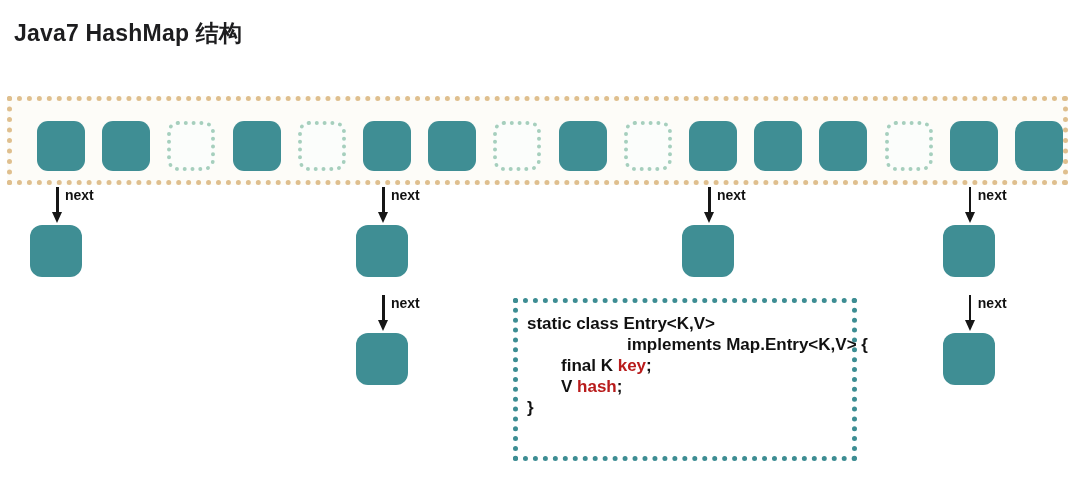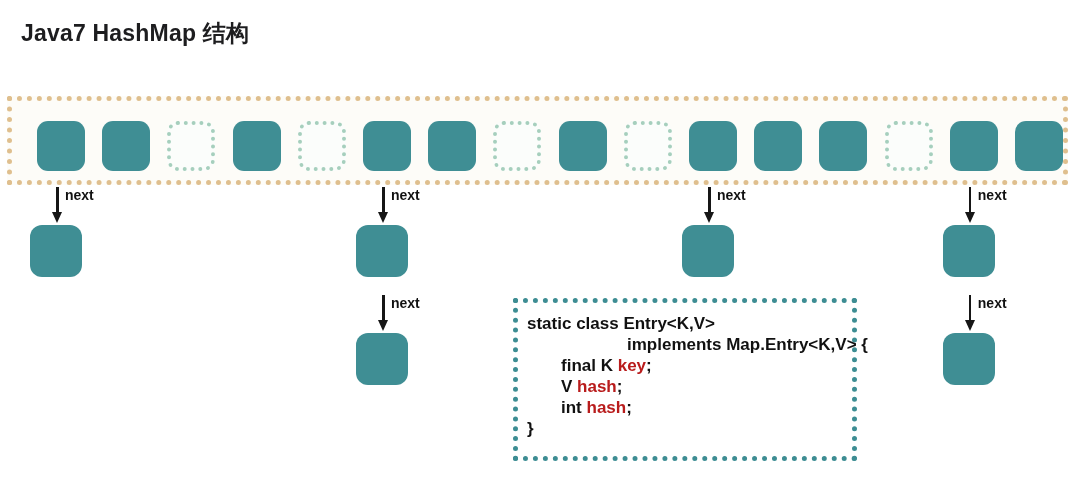--- a/index.html
+++ b/index.html
@@ -24,21 +24,20 @@
   
   #page-title {
     position: absolute;
     left: 14px;
     top: 18px;
     font-size: 23px;
     font-weight: bold;
     color: #1d1d1f;
     letter-spacing: 0.2px;
     white-space: nowrap;
-    margin-left: 7px;
   }
 
   
   #bucket-array {
     position: absolute;
     left: 7px;
     top: 96px;
     width: 1061px;
     height: 89px;
     box-sizing: border-box;
@@ -194,17 +193,16 @@
         <div class="label">next</div>
       </div>
       <div class="chain-node" style="left: 942.8px; top: 333px;"></div>
     </div>
 
   <div id="entry-code-box">
       <div class="code-line"><span>static class Entry&lt;K,V&gt;</span></div>
       <div class="code-line indent2"><span>implements Map.Entry&lt;K,V&gt; {</span></div>
       <div class="code-line indent1"><span>final K </span><span class="ident">key</span><span>;</span></div>
       <div class="code-line indent1"><span>V </span><span class="ident">hash</span><span>;</span></div>
-      <div class="code-line indent1"><span>int </span><span class="ident">hash</span><span>;</span></div>
       <div class="code-line"><span>}</span></div>
     </div>
 
 </div>
 
 </body></html>

